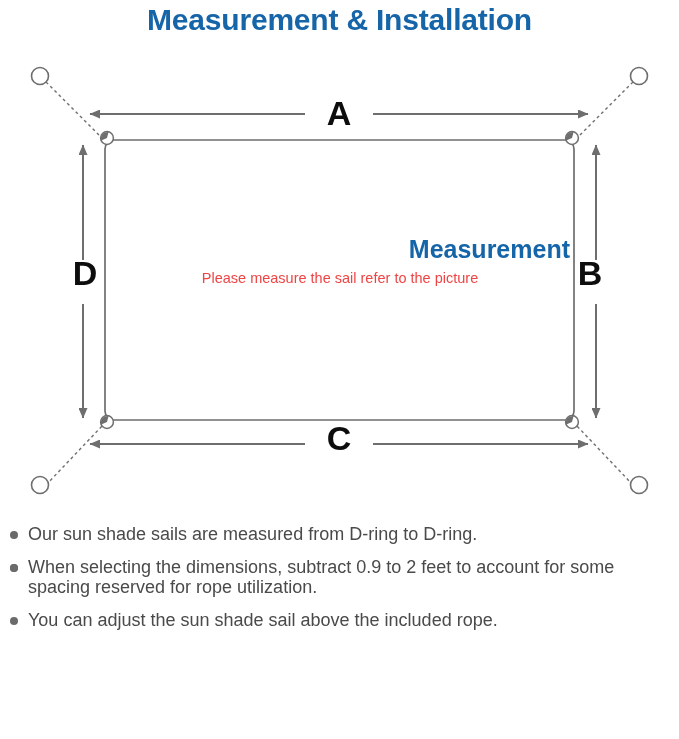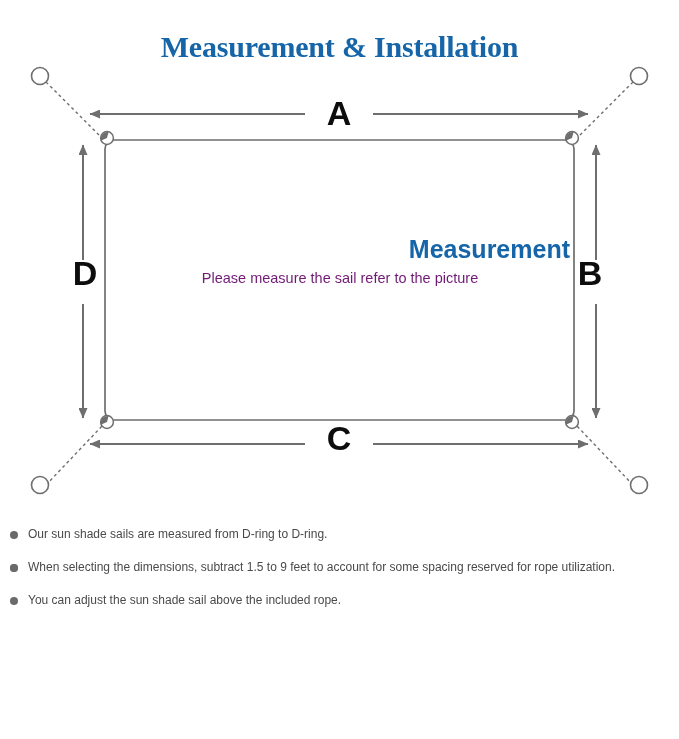--- a/index.html
+++ b/index.html
@@ -16,27 +16,26 @@
     overflow: hidden;
   }
 
   
   .title {
     position: absolute;
     left: 0;
     top: 2px;
     width: 679px;
     text-align: center;
-    font-family: Liberation Serif, serif;
+    font-family: Liberation Sans, sans-serif;
     font-size: 30px;
     font-weight: bold;
     color: #1565a8;
     letter-spacing: -0.2px;
     line-height: 36px;
-    margin-top: 27px;
   }
 
   
   .diagram {
     position: absolute;
     left: 0;
     top: 44px;
     width: 679px;
     height: 470px;
   }
@@ -67,39 +66,39 @@
     font-family: "Liberation Sans", sans-serif;
     font-size: 25px;
     font-weight: bold;
     color: #1565a8;
     line-height: 30px;
     text-align: right;
   }
   .center-sub {
     font-family: "Liberation Sans", sans-serif;
     font-size: 14.5px;
-    color: #701a75;
+    color: #ef4444;
     line-height: 20px;
     margin-top: 4px;
   }
 
   
   .notes {
     position: absolute;
     left: 0;
     top: 524px;
     width: 679px;
   }
   .note {
     position: relative;
     padding-left: 28px;
     padding-right: 6px;
     margin-bottom: 13px;
     font-family: "Liberation Sans", sans-serif;
-    font-size: 12px;
+    font-size: 18px;
     line-height: 20px;
     color: #4a4a4a;
   }
   .note .bullet {
     position: absolute;
     left: 10px;
     top: 7px;
     width: 8px;
     height: 8px;
     border-radius: 50%;
@@ -186,19 +185,19 @@
 <div class="notes">
   <div class="note">
     <span class="bullet"></span>
     <span>Our sun shade sails are measured from D-ring to D-ring.</span>
   </div>
   <div class="note">
     <span class="bullet"></span>
   </div>
   <div class="note">
     <span class="bullet"></span>
-    <span>When selecting the dimensions, subtract 1.5 to 9 feet to account for some spacing reserved for rope utilization.</span>
+    <span>When selecting the dimensions, subtract 0.9 to 2 feet to account for some spacing reserved for rope utilization.</span>
   </div>
   <div class="note">
     <span class="bullet"></span>
     <span>You can adjust the sun shade sail above the included rope.</span>
   </div>
 </div>
 
 </body></html>

